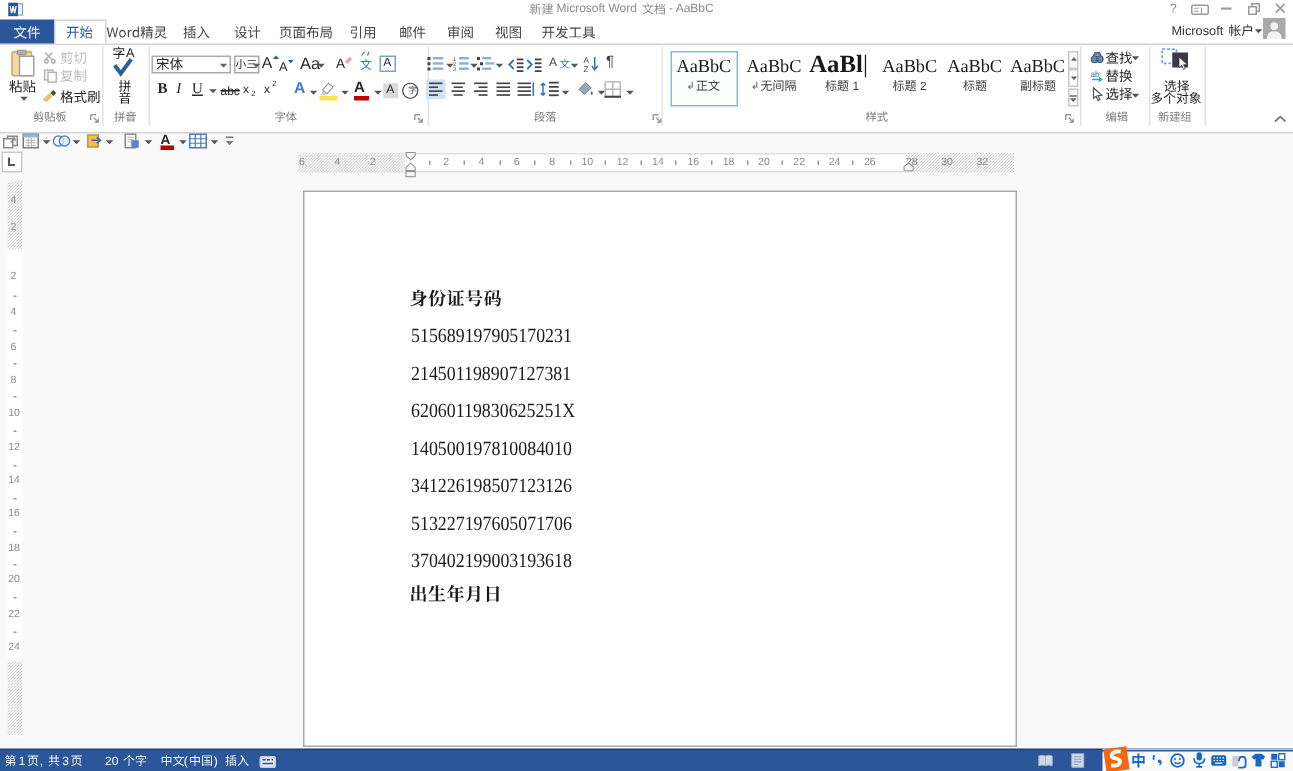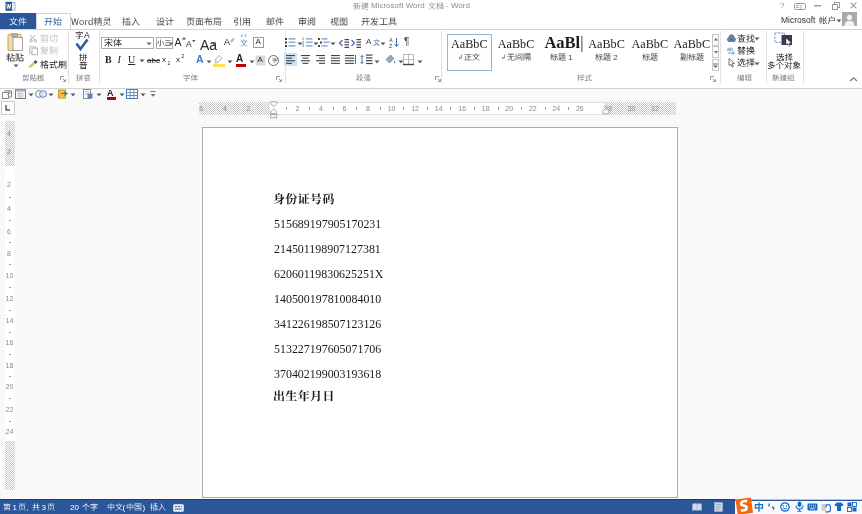--- a/index.html
+++ b/index.html
@@ -10,21 +10,21 @@
         <rect x="0.5" y="0.8" width="6.5" height="9" fill="#2b579a"></rect>
         <path d="M1.3 3 L2.3 7.8 L3.2 7.8 L3.75 5.2 L4.3 7.8 L5.2 7.8 L6.2 3 L5.3 3 L4.75 5.9 L4.15 3 L3.35 3 L2.75 5.9 L2.2 3 Z" fill="#fff"></path>
       </svg>
       <svg style="position:absolute;left:353px;top:1.5px;overflow:visible" width="18" height="11">
         <path transform="translate(0,7.0)" fill="#8c8c8c" d="M2.9 -1.7C3.1 -1.3 3.4 -0.8 3.5 -0.4L4 -0.7C3.8 -1 3.6 -1.5 3.3 -1.9ZM1.1 -1.9C0.9 -1.4 0.7 -0.9 0.3 -0.5C0.4 -0.5 0.7 -0.3 0.8 -0.2C1.1 -0.6 1.4 -1.2 1.6 -1.8ZM4.4 -6V-3.2C4.4 -2.1 4.4 -0.8 3.7 0.2C3.8 0.3 4 0.5 4.1 0.6C4.9 -0.5 5 -2 5 -3.2V-3.5H6.2V0.6H6.8V-3.5H7.7V-4H5V-5.6C5.8 -5.7 6.7 -5.9 7.4 -6.1L6.9 -6.6C6.4 -6.3 5.3 -6.1 4.4 -6ZM1.7 -6.6C1.8 -6.4 2 -6.1 2.1 -5.9H0.5V-5.4H4V-5.9H2.7C2.6 -6.1 2.4 -6.5 2.3 -6.8ZM3 -5.3C2.9 -5 2.7 -4.4 2.6 -4.1H0.4V-3.5H2V-2.7H0.4V-2.2H2V-0.1C2 -0.1 2 -0 1.9 -0C1.8 -0 1.6 -0 1.3 -0C1.4 0.1 1.5 0.3 1.5 0.5C1.9 0.5 2.1 0.5 2.3 0.4C2.5 0.3 2.6 0.1 2.6 -0.1V-2.2H4.1V-2.7H2.6V-3.5H4.2V-4.1H3.1C3.3 -4.4 3.4 -4.8 3.6 -5.2ZM1 -5.2C1.2 -4.8 1.3 -4.4 1.3 -4.1L1.8 -4.2C1.8 -4.5 1.7 -5 1.5 -5.3Z M11.2 -6V-5.6H12.6V-5H10.6V-4.5H12.6V-3.9H11.1V-3.4H12.6V-2.8H11V-2.3H12.6V-1.7H10.7V-1.2H12.6V-0.4H13.2V-1.2H15.5V-1.7H13.2V-2.3H15.2V-2.8H13.2V-3.4H15V-4.5H15.6V-5H15V-6H13.2V-6.7H12.6V-6ZM13.2 -4.5H14.5V-3.9H13.2ZM13.2 -5V-5.6H14.5V-5ZM8.8 -3.1C8.8 -3.2 9 -3.3 9.1 -3.4H10.1C10 -2.7 9.8 -2.1 9.6 -1.5C9.4 -1.9 9.2 -2.3 9.1 -2.7L8.6 -2.6C8.8 -1.9 9.1 -1.4 9.4 -1C9.1 -0.5 8.7 -0.1 8.3 0.2C8.4 0.3 8.6 0.5 8.7 0.6C9.1 0.3 9.5 -0.1 9.7 -0.6C10.6 0.2 11.8 0.4 13.2 0.4H15.5C15.5 0.3 15.6 0 15.7 -0.1C15.3 -0.1 13.6 -0.1 13.2 -0.1C11.9 -0.1 10.8 -0.3 10 -1.1C10.3 -1.8 10.6 -2.7 10.7 -3.9L10.3 -3.9L10.2 -3.9H9.5C9.9 -4.5 10.3 -5.3 10.7 -6.1L10.3 -6.3L10.1 -6.2H8.5V-5.7H9.9C9.6 -5 9.2 -4.3 9 -4.1C8.9 -3.9 8.7 -3.7 8.5 -3.6C8.6 -3.5 8.7 -3.3 8.8 -3.1Z"></path>
       </svg>
       <div style="position:absolute;left:371px;top:1.5px;font-family:'Liberation Sans', sans-serif;font-size:8px;color:#8c8c8c;font-weight:normal;line-height:1;white-space:pre;">Microsoft Word</div>
       <svg style="position:absolute;left:428px;top:1.5px;overflow:visible" width="18" height="11">
         <path transform="translate(0,7.0)" fill="#8c8c8c" d="M3.4 -6.6C3.6 -6.2 3.9 -5.7 4 -5.3L4.6 -5.5C4.5 -5.9 4.2 -6.4 4 -6.8ZM0.4 -5.3V-4.7H1.6C2.1 -3.5 2.8 -2.5 3.6 -1.6C2.7 -0.9 1.6 -0.3 0.3 0.1C0.4 0.2 0.6 0.5 0.7 0.6C2 0.2 3.1 -0.4 4 -1.2C4.9 -0.4 6 0.2 7.3 0.6C7.4 0.4 7.6 0.2 7.7 0C6.5 -0.3 5.4 -0.9 4.5 -1.6C5.3 -2.4 5.9 -3.5 6.4 -4.7H7.6V-5.3ZM4 -2C3.3 -2.8 2.7 -3.7 2.3 -4.7H5.7C5.3 -3.6 4.7 -2.8 4 -2Z M14.8 -6.2C14.6 -5.6 14.3 -4.8 14 -4.3L14.5 -4.1C14.8 -4.6 15.1 -5.4 15.4 -6ZM11.2 -6C11.4 -5.4 11.8 -4.7 11.9 -4.2L12.4 -4.4C12.3 -4.9 11.9 -5.6 11.7 -6.2ZM9.5 -6.7V-5H8.4V-4.4H9.4C9.2 -3.3 8.7 -2.1 8.2 -1.4C8.3 -1.3 8.4 -1 8.5 -0.9C8.9 -1.4 9.3 -2.3 9.5 -3.2V0.6H10.1V-3.4C10.4 -3 10.7 -2.5 10.8 -2.2L11.1 -2.7C11 -2.9 10.3 -3.9 10.1 -4.1V-4.4H11.1V-5H10.1V-6.7ZM11 -0.5V0.1H14.7V0.6H15.3V-3.8H13.6V-6.7H13V-3.8H11.1V-3.2H14.7V-2.2H11.2V-1.6H14.7V-0.5Z"></path>
       </svg>
-      <div style="position:absolute;left:446px;top:1.5px;font-family:'Liberation Sans', sans-serif;font-size:8px;color:#8c8c8c;font-weight:normal;line-height:1;white-space:pre;">- Word</div>
+      <div style="position:absolute;left:446px;top:1.5px;font-family:'Liberation Sans', sans-serif;font-size:8px;color:#8c8c8c;font-weight:normal;line-height:1;white-space:pre;">- AaBbC</div>
       <div style="position:absolute;left:780px;top:2px;font-family:'Liberation Sans', sans-serif;font-size:8px;color:#888;font-weight:normal;line-height:1;white-space:pre;">?</div>
       <svg style="position:absolute;left:794px;top:2.5px;overflow:visible" width="12" height="7">
         <rect x="0.5" y="0.5" width="11" height="6" rx="1" fill="none" stroke="#999" stroke-width="1"></rect>
         <path d="M2 2.5 h3 M2 4.5 h3 M7 2 v4" stroke="#999" stroke-width="0.8" fill="none"></path>
       </svg>
       <svg style="position:absolute;left:814px;top:5px;overflow:visible" width="7" height="1.4">
         <rect width="7" height="1.4" fill="#999"></rect>
       </svg>
       <svg style="position:absolute;left:832px;top:2px;overflow:visible" width="8" height="8">
         <rect x="2.5" y="0.5" width="5" height="5" fill="none" stroke="#999"></rect>
@@ -161,21 +161,21 @@
         <path d="M0.5 0.5 L5.5 0.5 L3 3.2 Z" fill="#666"></path>
       </svg>
       <div style="position:absolute;left:174.5px;top:36.5px;font-family:'Liberation Sans', sans-serif;font-size:10.5px;color:#262626;font-weight:normal;line-height:1;white-space:pre;">A</div>
       <svg style="position:absolute;left:182px;top:37px;overflow:visible" width="5" height="4">
         <path d="M2.5 0 L5 3 H0 Z" fill="#2b579a" transform="scale(0.8)"></path>
       </svg>
       <div style="position:absolute;left:186px;top:39.5px;font-family:'Liberation Sans', sans-serif;font-size:8.5px;color:#262626;font-weight:normal;line-height:1;white-space:pre;">A</div>
       <svg style="position:absolute;left:192px;top:40px;overflow:visible" width="4" height="3">
         <path d="M0 0 H4 L2 2.6 Z" fill="#2b579a" transform="scale(0.9)"></path>
       </svg>
-      <div style="position:absolute;left:200px;top:37.5px;font-family:'Liberation Sans', sans-serif;font-size:14px;color:#262626;font-weight:normal;line-height:1;white-space:pre;">Aa</div>
+      <div style="position:absolute;left:200px;top:37.5px;font-family:'Liberation Sans', sans-serif;font-size:11px;color:#262626;font-weight:normal;line-height:1;white-space:pre;">Aa</div>
       <svg style="position:absolute;left:211px;top:41.5px;overflow:visible" width="6" height="4">
         <path d="M0.5 0.5 L5.5 0.5 L3 3.2 Z" fill="#555"></path>
       </svg>
       <div style="position:absolute;left:224px;top:37.5px;font-family:'Liberation Sans', sans-serif;font-size:9px;color:#262626;font-weight:normal;line-height:1;white-space:pre;">A</div>
       <svg style="position:absolute;left:230px;top:37px;overflow:visible" width="6" height="6">
         <path d="M0 5 L4 1 L6 3 L2 7 Z" fill="#e8a0b4" transform="scale(0.8)"></path>
       </svg>
       <svg style="position:absolute;left:240px;top:39px;overflow:visible" width="10" height="11">
         <path transform="translate(0,7.0)" fill="#4472b8" d="M3.4 -6.6C3.6 -6.2 3.9 -5.7 4 -5.3L4.6 -5.5C4.5 -5.9 4.2 -6.4 4 -6.8ZM0.4 -5.3V-4.7H1.6C2.1 -3.5 2.8 -2.5 3.6 -1.6C2.7 -0.9 1.6 -0.3 0.3 0.1C0.4 0.2 0.6 0.5 0.7 0.6C2 0.2 3.1 -0.4 4 -1.2C4.9 -0.4 6 0.2 7.3 0.6C7.4 0.4 7.6 0.2 7.7 0C6.5 -0.3 5.4 -0.9 4.5 -1.6C5.3 -2.4 5.9 -3.5 6.4 -4.7H7.6V-5.3ZM4 -2C3.3 -2.8 2.7 -3.7 2.3 -4.7H5.7C5.3 -3.6 4.7 -2.8 4 -2Z"></path>
       </svg>
@@ -350,21 +350,21 @@
       <svg style="position:absolute;left:356.0px;top:73.5px;overflow:visible" width="17" height="9">
         <path transform="translate(0,6.6)" fill="#7a7a7a" d="M4 -6V-5.1C4 -4.6 3.9 -3.9 3.2 -3.4C3.3 -3.3 3.5 -3.1 3.6 -3C4.4 -3.6 4.6 -4.4 4.6 -5.1V-5.5H5.6V-4.1C5.6 -3.6 5.7 -3.4 6.2 -3.4C6.3 -3.4 6.7 -3.4 6.8 -3.4C6.9 -3.4 7.1 -3.4 7.2 -3.5C7.1 -3.6 7.1 -3.8 7.1 -3.9C7 -3.9 6.9 -3.9 6.8 -3.9C6.7 -3.9 6.3 -3.9 6.3 -3.9C6.1 -3.9 6.1 -3.9 6.1 -4.1V-6ZM3.5 -2.9V-2.4H4L3.8 -2.3C4 -1.7 4.3 -1.1 4.8 -0.7C4.2 -0.3 3.6 -0 2.9 0.1C3.1 0.3 3.2 0.5 3.2 0.6C4 0.4 4.6 0.1 5.2 -0.3C5.6 0.1 6.2 0.4 6.8 0.6C6.9 0.4 7.1 0.2 7.2 0.1C6.6 -0.1 6 -0.3 5.5 -0.7C6.1 -1.2 6.4 -1.9 6.7 -2.8L6.3 -2.9L6.2 -2.9ZM4.2 -2.4H6C5.8 -1.9 5.5 -1.4 5.1 -1C4.7 -1.4 4.4 -1.9 4.2 -2.4ZM0.9 -5.6V-1.3L0.2 -1.2L0.3 -0.6L0.9 -0.7V0.5H1.4V-0.8L3.3 -1.1L3.2 -1.6L1.4 -1.3V-2.4H3.1V-2.9H1.4V-4H3.1V-4.5H1.4V-5.3C2.1 -5.5 2.8 -5.7 3.3 -5.9L2.9 -6.3C2.4 -6.1 1.6 -5.8 0.9 -5.6Z M8 0.1 8.4 0.6C8.8 0 9.4 -0.7 9.8 -1.3L9.5 -1.7C9 -1.1 8.4 -0.3 8 0.1ZM8.3 -4.3C8.7 -4.1 9.3 -3.8 9.6 -3.5L9.9 -4C9.6 -4.2 9.1 -4.5 8.6 -4.7ZM7.8 -2.9C8.3 -2.7 8.8 -2.3 9.1 -2.1L9.4 -2.5C9.2 -2.8 8.6 -3.1 8.1 -3.3ZM11.4 -4.9C11.1 -4.3 10.5 -3.6 9.7 -3.1C9.8 -3 10 -2.9 10.1 -2.7C10.4 -3 10.7 -3.2 10.9 -3.5C11.2 -3.2 11.5 -2.9 11.9 -2.7C11.2 -2.3 10.4 -2.1 9.7 -1.9C9.8 -1.8 10 -1.6 10 -1.4L10.5 -1.6V0.6H11.1V0.3H13.4V0.6H14V-1.6H10.7C11.2 -1.8 11.8 -2.1 12.4 -2.4C13 -2 13.8 -1.7 14.5 -1.5C14.5 -1.6 14.7 -1.9 14.8 -2C14.2 -2.1 13.5 -2.4 12.8 -2.7C13.4 -3.1 13.9 -3.6 14.2 -4.1L13.8 -4.3L13.7 -4.3H11.6C11.8 -4.5 11.9 -4.6 12 -4.8ZM11.1 -0.2V-1.2H13.4V-0.2ZM13.4 -3.9C13.1 -3.6 12.8 -3.3 12.4 -3C11.9 -3.2 11.5 -3.5 11.3 -3.8L11.3 -3.9ZM8 -5.8V-5.3H9.7V-4.6H10.2V-5.3H12.2V-4.6H12.8V-5.3H14.6V-5.8H12.8V-6.3H12.2V-5.8H10.2V-6.3H9.7V-5.8Z"></path>
       </svg>
       <svg style="position:absolute;left:435px;top:75.5px;overflow:visible" width="6" height="6">
         <path d="M0.5 0.5 H4 M0.5 0.5 V4" stroke="#9a9a9a" fill="none"></path>
         <path d="M2.5 2.5 L5.5 5.5 M5.5 5.5 v-2.4 M5.5 5.5 h-2.4" stroke="#9a9a9a" fill="none"></path>
       </svg>
       <div style="position:absolute;left:446.5px;top:33.5px;width:45.5px;height:37px;background:#fdfefe;border:1px solid #92b4dc;box-sizing:border-box;"></div>
       <div style="position:absolute;left:446.5px;top:37.3px;width:45.5px;text-align:center;font-family:'Liberation Serif', serif;font-size:12.2px;color:#1a1a1a;line-height:normal;">AaBbC</div>
       <div style="position:absolute;left:494.5px;top:37.3px;width:43px;text-align:center;font-family:'Liberation Serif', serif;font-size:12.2px;color:#1a1a1a;line-height:normal;">AaBbC</div>
-      <div style="position:absolute;left:539.5px;top:33.0px;width:44px;text-align:right;font-family:'Liberation Serif', serif;font-size:16.5px;color:#1a1a1a;font-weight:bold;line-height:normal;">AaBl<span style="font-weight:normal">|</span></div>
+      <div style="position:absolute;left:539.5px;top:33.0px;width:44px;text-align:left;font-family:'Liberation Serif', serif;font-size:16.5px;color:#1a1a1a;font-weight:bold;line-height:normal;">AaBl<span style="font-weight:normal">|</span></div>
       <div style="position:absolute;left:585.5px;top:37.3px;width:42px;text-align:center;font-family:'Liberation Serif', serif;font-size:12.2px;color:#1a1a1a;line-height:normal;">AaBbC</div>
       <div style="position:absolute;left:629.5px;top:37.3px;width:40.5px;text-align:center;font-family:'Liberation Serif', serif;font-size:12.2px;color:#1a1a1a;line-height:normal;">AaBbC</div>
       <div style="position:absolute;left:671.5px;top:37.3px;width:40.5px;text-align:center;font-family:'Liberation Serif', serif;font-size:12.2px;color:#1a1a1a;line-height:normal;">AaBbC</div>
       <svg style="position:absolute;left:458.2px;top:53.5px;overflow:visible" width="5" height="7">
         <path d="M3.5 0.5 V4 H1 M2.2 2.8 L1 4 L2.2 5.2" stroke="#777" fill="none" stroke-width="0.8"></path>
       </svg>
       <svg style="position:absolute;left:464.2px;top:52.5px;overflow:visible" width="18" height="11">
         <path transform="translate(0,7.0)" fill="#3d3d3d" d="M1.5 -4.1V-0.3H0.4V0.3H7.6V-0.3H4.5V-2.8H7V-3.4H4.5V-5.5H7.3V-6.1H0.7V-5.5H3.9V-0.3H2.1V-4.1Z M11.4 -6.6C11.6 -6.2 11.9 -5.7 12 -5.3L12.6 -5.5C12.5 -5.9 12.2 -6.4 12 -6.8ZM8.4 -5.3V-4.7H9.6C10.1 -3.5 10.8 -2.5 11.6 -1.6C10.7 -0.9 9.6 -0.3 8.3 0.1C8.4 0.2 8.6 0.5 8.7 0.6C10 0.2 11.1 -0.4 12 -1.2C12.9 -0.4 14 0.2 15.3 0.6C15.4 0.4 15.6 0.2 15.7 0C14.5 -0.3 13.4 -0.9 12.5 -1.6C13.3 -2.4 13.9 -3.5 14.4 -4.7H15.6V-5.3ZM12 -2C11.3 -2.8 10.7 -3.7 10.3 -4.7H13.7C13.3 -3.6 12.7 -2.8 12 -2Z"></path>
       </svg>
       <svg style="position:absolute;left:501.0px;top:53.5px;overflow:visible" width="5" height="7">

